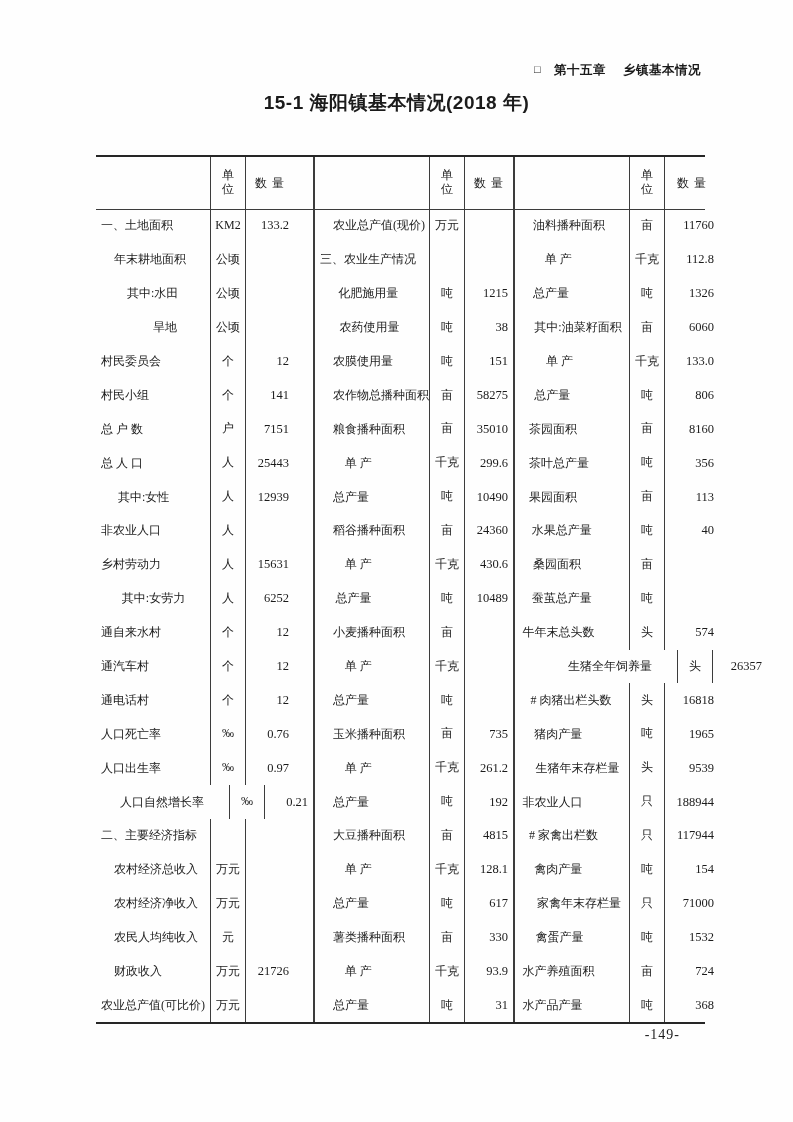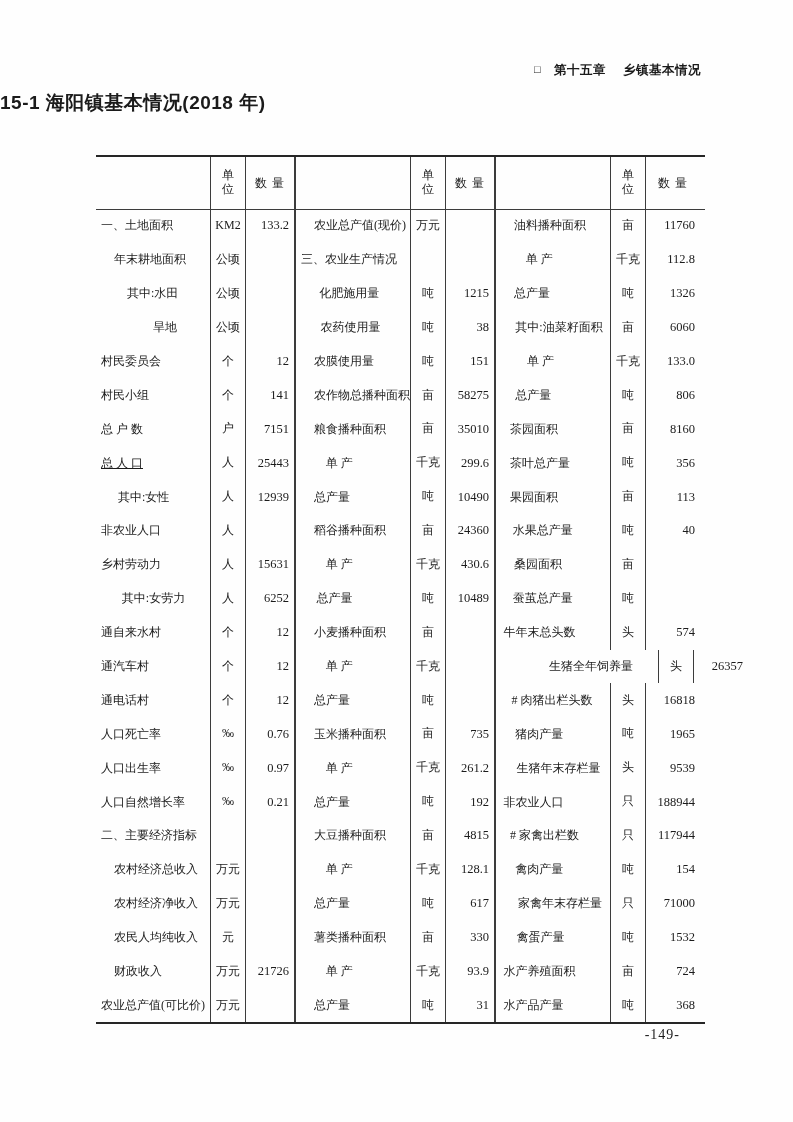--- a/index.html
+++ b/index.html
@@ -18,21 +18,21 @@
 
   .chapter-header{
     position:absolute;top:62px;left:96px;width:605px;
     text-align:right;font-family:"Liberation Sans","DejaVu Sans",sans-serif;
     font-weight:bold;font-size:12.5px;letter-spacing:0.5px;
   }
   .chapter-header .sq{font-weight:normal;font-size:11px;margin-right:9px;position:relative;top:-1px;}
   .chapter-header .sect{margin-left:13px;}
 
   .title{
-    position:absolute;top:90px;left:0;width:793px;
+    position:absolute;top:90px;left:0;width:793px;text-align:center;
     font-family:"Liberation Sans","DejaVu Sans",sans-serif;
     font-weight:bold;font-size:19px;letter-spacing:0.5px;
   }
 
   .table{
     position:absolute;top:155px;left:96px;width:609px;
     border-top:2px solid var(--thick);border-bottom:2px solid var(--thick);
     display:flex;align-items:stretch;background:var(--bg);
   }
   .hline{position:absolute;top:52px;left:0;right:0;height:1px;background:var(--line);z-index:2;}
@@ -116,21 +116,21 @@
           <div class="c-label" style="padding-left: 5px;">村民小组</div>
           <div class="c-unit">个</div>
           <div class="c-qty">141</div>
         </div>
         <div class="trow">
           <div class="c-label" style="padding-left: 5px;">总 户 数</div>
           <div class="c-unit">户</div>
           <div class="c-qty">7151</div>
         </div>
         <div class="trow">
-          <div class="c-label" style="padding-left: 5px; text-decoration: underline;">总 人 口</div>
+          <div class="c-label" style="padding-left: 5px;">总 人 口</div>
           <div class="c-unit">人</div>
           <div class="c-qty">25443</div>
         </div>
         <div class="trow">
           <div class="c-label" style="padding-left: 21.9px;">其中:女性</div>
           <div class="c-unit">人</div>
           <div class="c-qty">12939</div>
         </div>
         <div class="trow">
           <div class="c-label" style="padding-left: 5px;">非农业人口</div>
@@ -166,21 +166,21 @@
           <div class="c-label" style="padding-left: 5px;">人口死亡率</div>
           <div class="c-unit">‰</div>
           <div class="c-qty">0.76</div>
         </div>
         <div class="trow">
           <div class="c-label" style="padding-left: 5px;">人口出生率</div>
           <div class="c-unit">‰</div>
           <div class="c-qty">0.97</div>
         </div>
         <div class="trow">
-          <div class="c-label" style="padding-left: 5px;">人口自然增长率</div>
+          <div class="c-label" style="padding-left: 5px; margin-left: 19px;">人口自然增长率</div>
           <div class="c-unit">‰</div>
           <div class="c-qty">0.21</div>
         </div>
         <div class="trow">
           <div class="c-label" style="padding-left: 5px;">二、主要经济指标</div>
           <div class="c-unit"></div>
           <div class="c-qty"></div>
         </div>
         <div class="trow">
           <div class="c-label" style="padding-left: 18px;">农村经济总收入</div>

